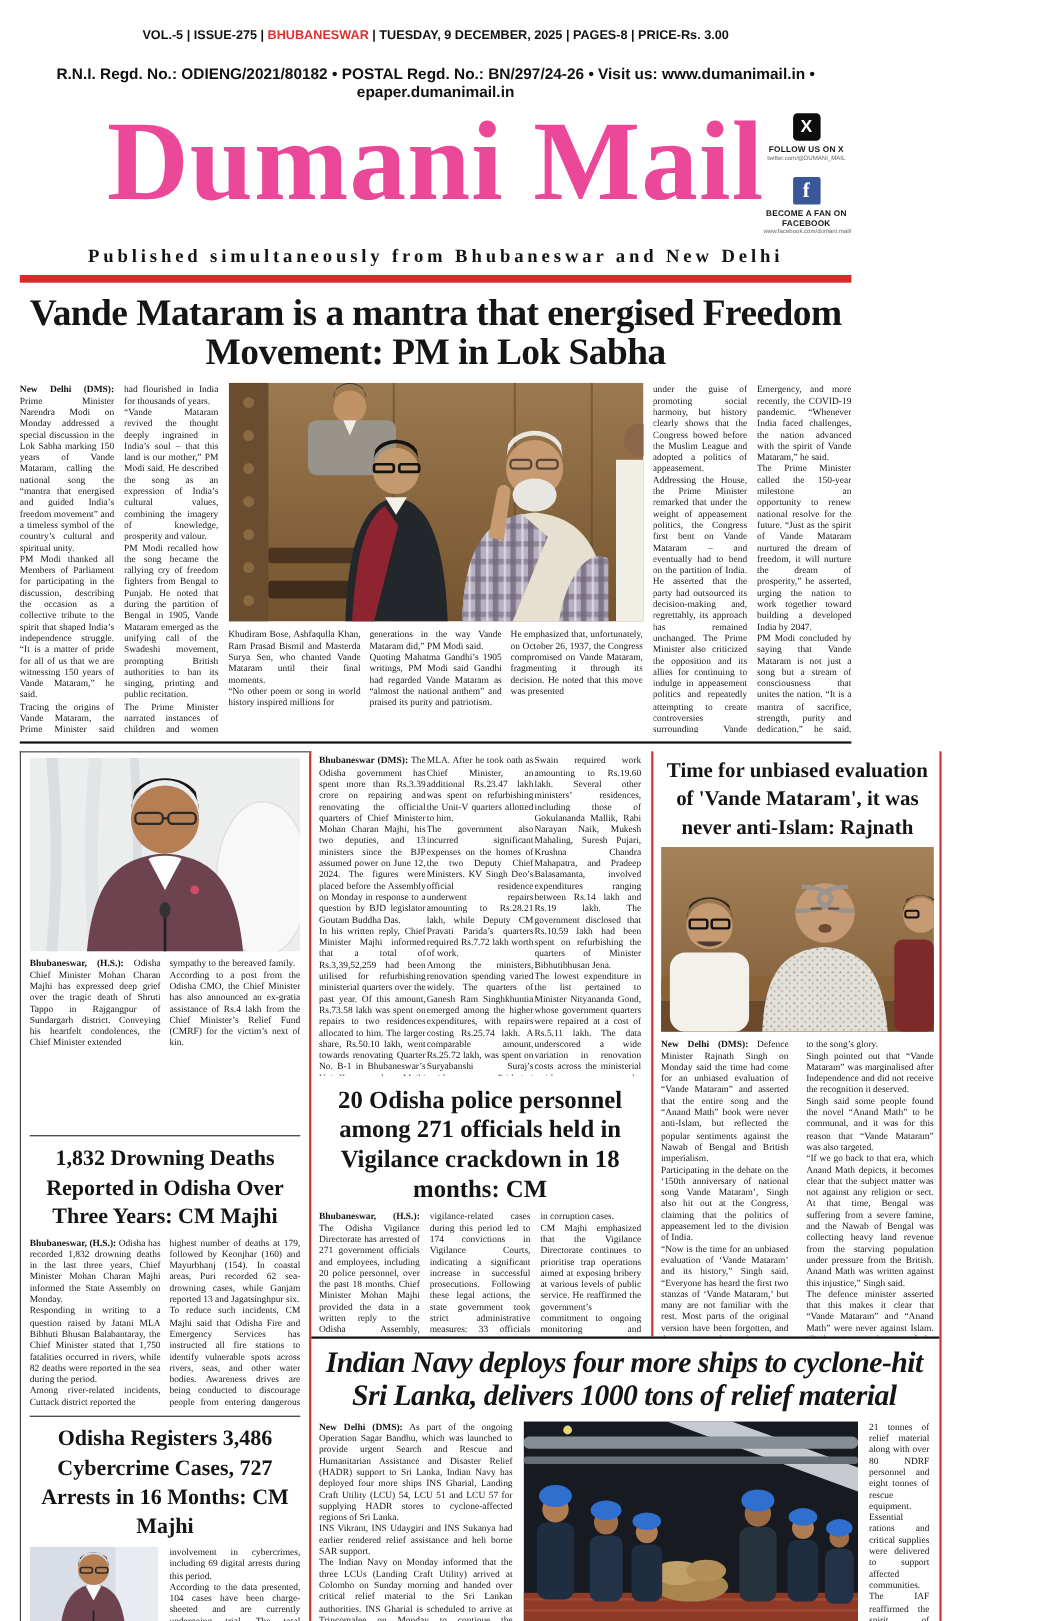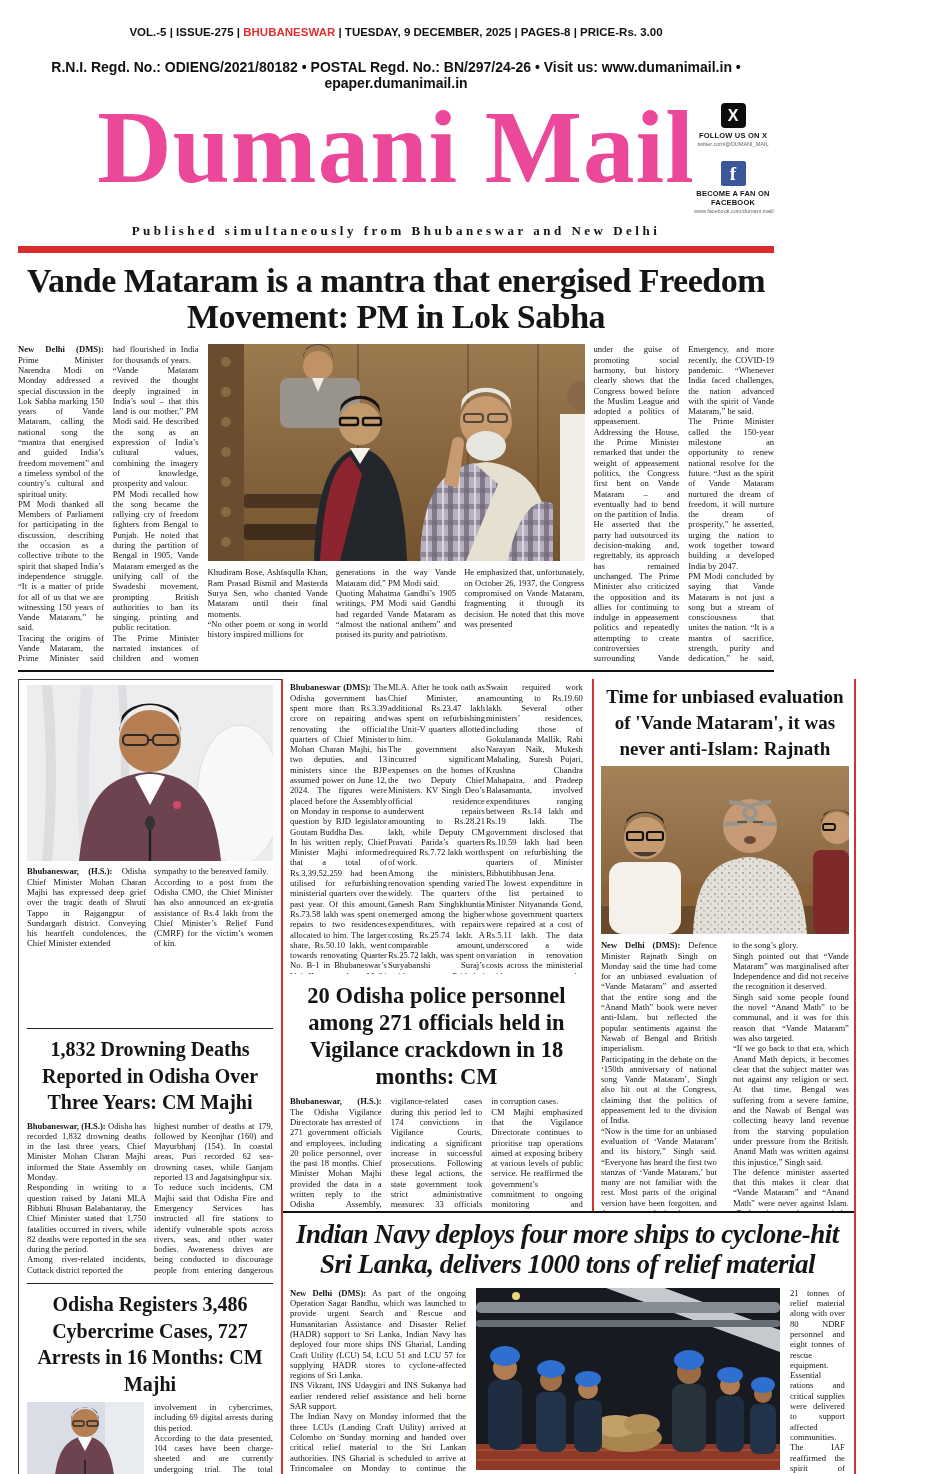--- a/index.html
+++ b/index.html
@@ -23,21 +23,21 @@
     line-height:1.02; letter-spacing:1px; }
   .social { position:absolute; right:2px; top:8px; width:78px; text-align:center;
     font-family:"Liberation Sans",sans-serif; }
   .x-icon { width:25px; height:25px; background:#0d0d0d; color:#fff; border-radius:4px;
     margin:0 auto; font-weight:bold; font-size:16px; line-height:25px; }
   .fb-icon { width:25px; height:25px; background:#3a579a; color:#fff; border-radius:2px;
     margin:14px auto 0; font-weight:bold; font-size:19px; line-height:25px; font-family:"Liberation Serif",serif; }
   .soc-label { font-size:7.5px; font-weight:bold; margin-top:3px; letter-spacing:.2px; }
   .soc-url { font-size:5.5px; color:#666; margin-top:1px; }
 
-  .tagline { text-align:center; font-weight:bold; font-size:13px; letter-spacing:3.5px; margin-top:0px; }
+  .tagline { text-align:center; font-weight:bold; font-size:17px; letter-spacing:3.5px; margin-top:0px; }
   .red-bar { height:7px; background:#d92b2b; margin-top:7px; }
 
   
   .bt { white-space:pre-line; }
   .dl { font-weight:bold; }
   .body-col { text-align:justify; font-size:8.6px; line-height:10.3px; overflow:hidden; }
 
   
   .lead { border-bottom:2.5px solid #111; padding:8px 0 8px; }
   .lead-headline { text-align:center; font-weight:bold; font-size:34px; letter-spacing:-0.5px;
@@ -214,21 +214,21 @@
           <rect x="96" y="50" width="25" height="10" rx="4" fill="none" stroke="#2a2a2a" stroke-width="2"></rect>
           <rect x="126" y="50" width="25" height="10" rx="4" fill="none" stroke="#2a2a2a" stroke-width="2"></rect>
           <line x1="121" y1="55" x2="126" y2="55" stroke="#2a2a2a" stroke-width="2"></line>
           <circle cx="150" cy="120" r="4" fill="#d24a6a"></circle>
           <line x1="123" y1="176" x2="123" y2="140" stroke="#222" stroke-width="2.5"></line>
           <ellipse cx="123" cy="138" rx="5" ry="7" fill="#333"></ellipse>
         </svg>
         <div class="rail-cols">
           <div class="body-col"><b class="dl">Bhubaneswar, (H.S.):</b> <span class="bt">Odisha Chief Minister Mohan Charan Majhi has expressed deep grief over the tragic death of Shruti Tappo in Rajgangpur of Sundargarh district. Conveying his heartfelt condolences, the Chief Minister extended</span></div>
           <div class="body-col"><span class="bt">sympathy to the bereaved family.
-According to a post from the Odisha CMO, the Chief Minister has also announced an ex-gratia assistance of Rs.4 lakh from the Chief Minister’s Relief Fund (CMRF) for the victim’s women of kin.</span></div>
+According to a post from the Odisha CMO, the Chief Minister has also announced an ex-gratia assistance of Rs.4 lakh from the Chief Minister’s Relief Fund (CMRF) for the victim’s next of kin.</span></div>
         </div>
       </div>
 
       <div class="rail-story rail-div" style="height:248px;">
         <div class="rail-headline">1,832 Drowning Deaths Reported in Odisha Over Three Years: CM Majhi</div>
         <div class="rail-cols">
           <div class="body-col"><b class="dl">Bhubaneswar, (H.S.):</b> <span class="bt">Odisha has recorded 1,832 drowning deaths in the last three years, Chief Minister Mohan Charan Majhi informed the State Assembly on Monday.
 Responding in writing to a question raised by Jatani MLA Bibhuti Bhusan Balabantaray, the Chief Minister stated that 1,750 fatalities occurred in rivers, while 82 deaths were reported in the sea during the period.
 Among river-related incidents, Cuttack district reported the</span></div>
           <div class="body-col"><span class="bt">highest number of deaths at 179, followed by Keonjhar (160) and Mayurbhanj (154). In coastal areas, Puri recorded 62 sea-drowning cases, while Ganjam reported 13 and Jagatsinghpur six.

